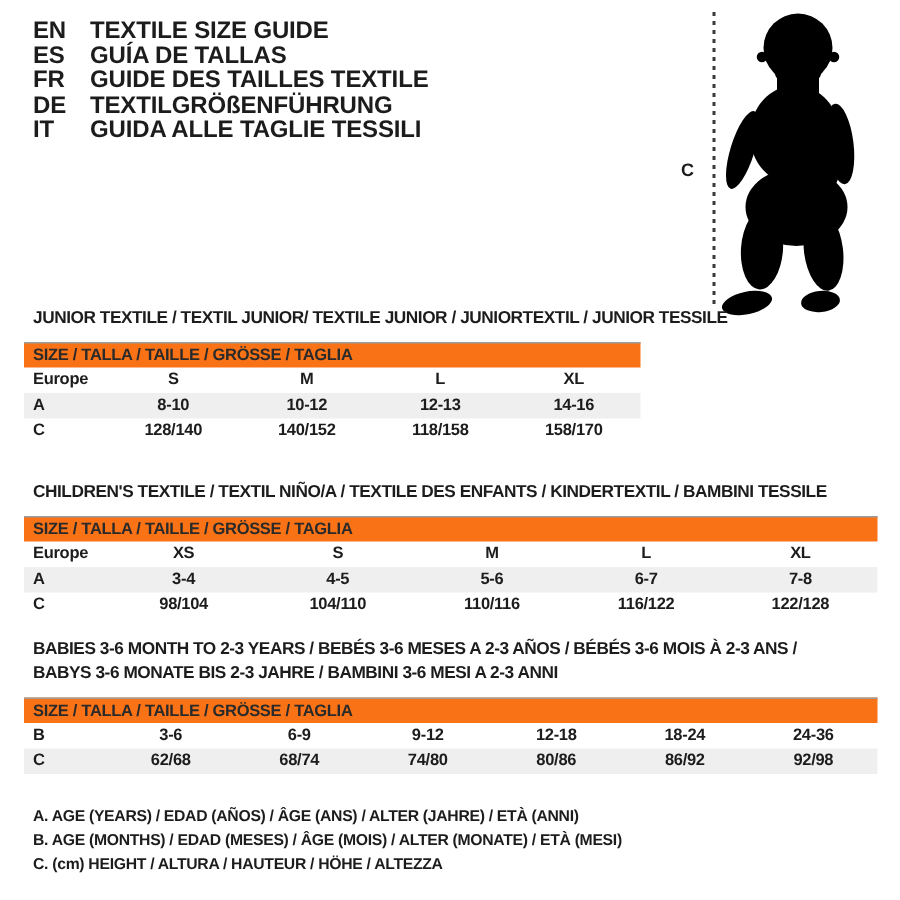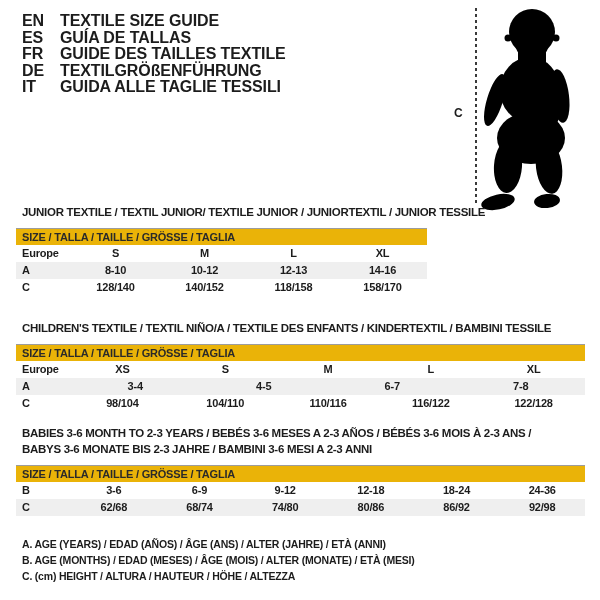--- a/index.html
+++ b/index.html
@@ -23,21 +23,21 @@
   .size-section{position:absolute;left:16px;}
   #section-junior{top:204px;}
   #section-children{top:320px;}
   #section-babies{top:425px;}
   .titles{margin-bottom:8px;padding-left:6px;}
   .title-line{font-size:11.5px;font-weight:700;line-height:16px;letter-spacing:-0.3px;white-space:nowrap;}
   .stable{border-collapse:collapse;}
   .w-junior{width:411px;}
   .w-wide{width:569px;}
   .size-bar{
-    background:#eab308;border-top:1px solid #9c9c9c;
+    background:#f97316;border-top:1px solid #9c9c9c;
     height:16px;line-height:16px;padding-left:6px;
     font-size:11px;font-weight:700;color:#2a2a2a;letter-spacing:-0.2px;
   }
   .trow{display:flex;height:17px;line-height:17px;font-size:11px;font-weight:700;letter-spacing:-0.2px;}
   .trow.shaded{background:#efefef;}
   .row-label{width:49px;padding-left:6px;text-align:left;}
   .tcell{flex:1;text-align:center;}
   
   #footnotes{position:absolute;left:22px;top:536px;}
   .footnote{font-size:10.5px;font-weight:700;line-height:16px;letter-spacing:-0.2px;white-space:nowrap;}
@@ -129,20 +129,21 @@
         <span class="tcell">XS</span>
         <span class="tcell">S</span>
         <span class="tcell">M</span>
         <span class="tcell">L</span>
         <span class="tcell">XL</span>
       </div>
       <div class="trow shaded">
         <span class="row-label">A</span>
         <span class="tcell">3-4</span>
         <span class="tcell">4-5</span>
+        <span class="tcell">5-6</span>
         <span class="tcell">6-7</span>
         <span class="tcell">7-8</span>
       </div>
       <div class="trow">
         <span class="row-label">C</span>
         <span class="tcell">98/104</span>
         <span class="tcell">104/110</span>
         <span class="tcell">110/116</span>
         <span class="tcell">116/122</span>
         <span class="tcell">122/128</span>

